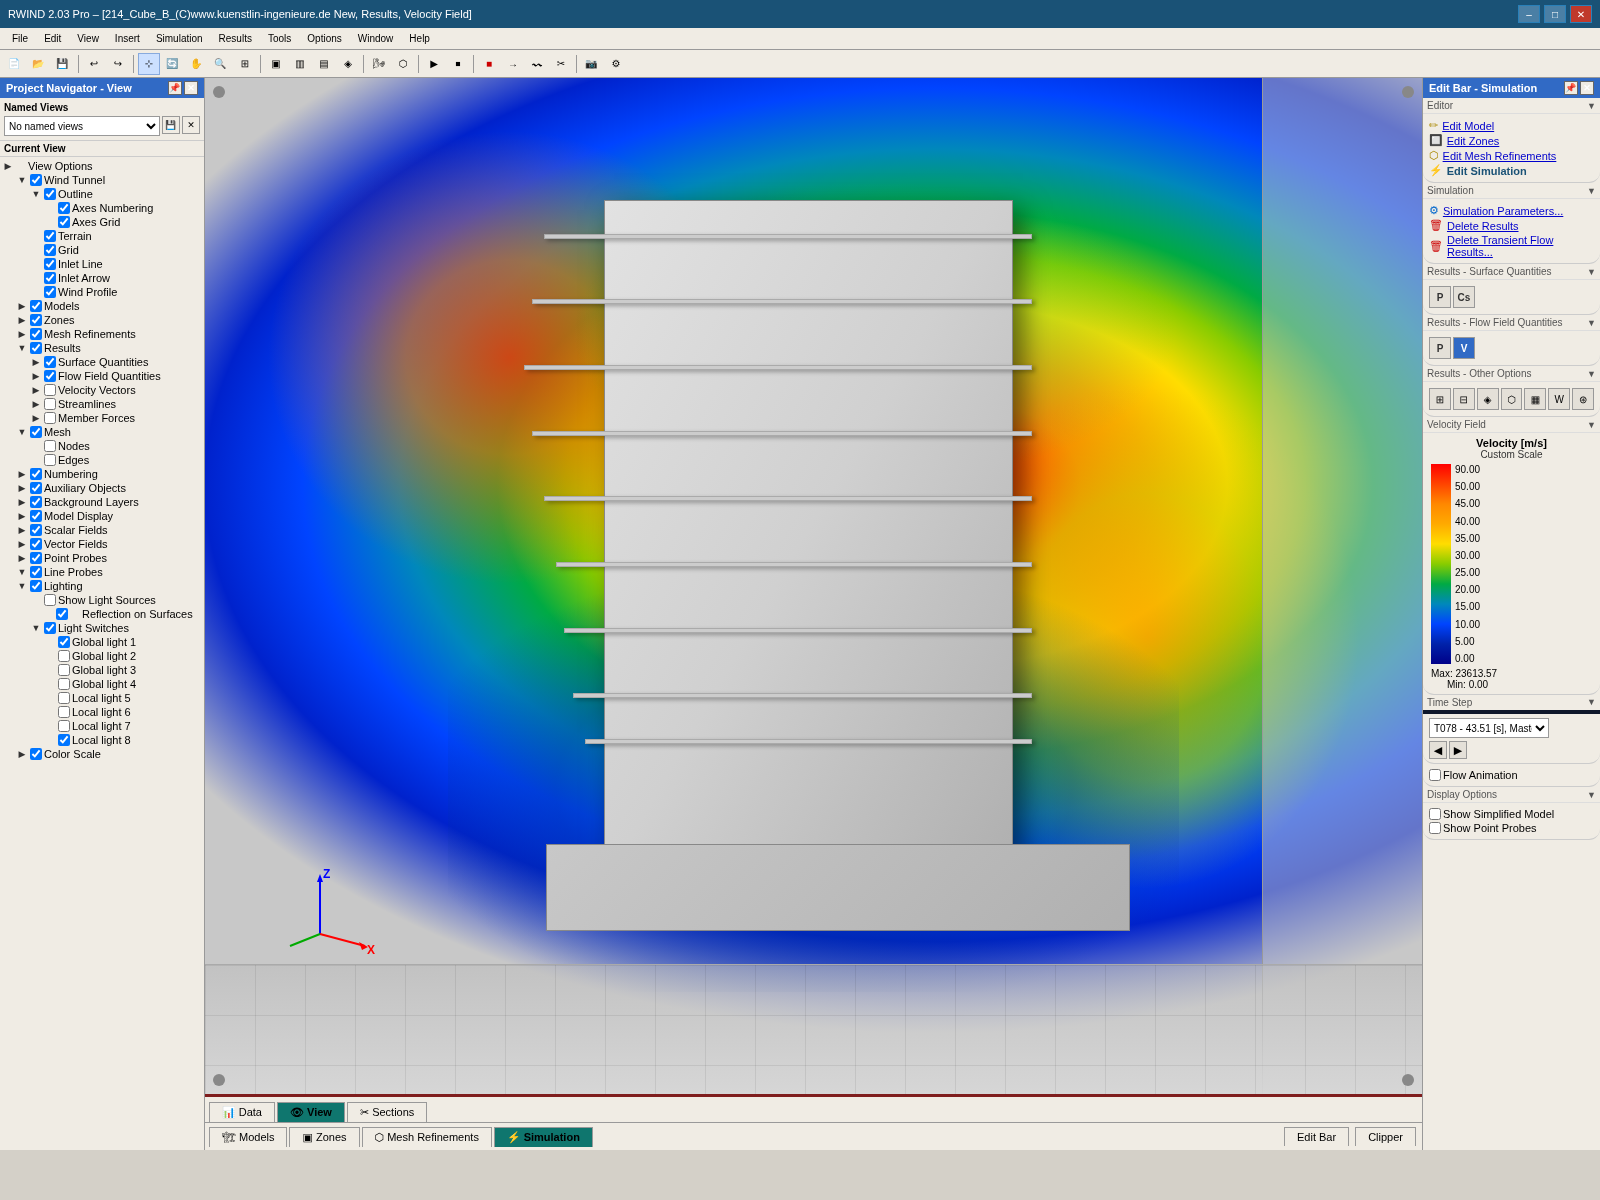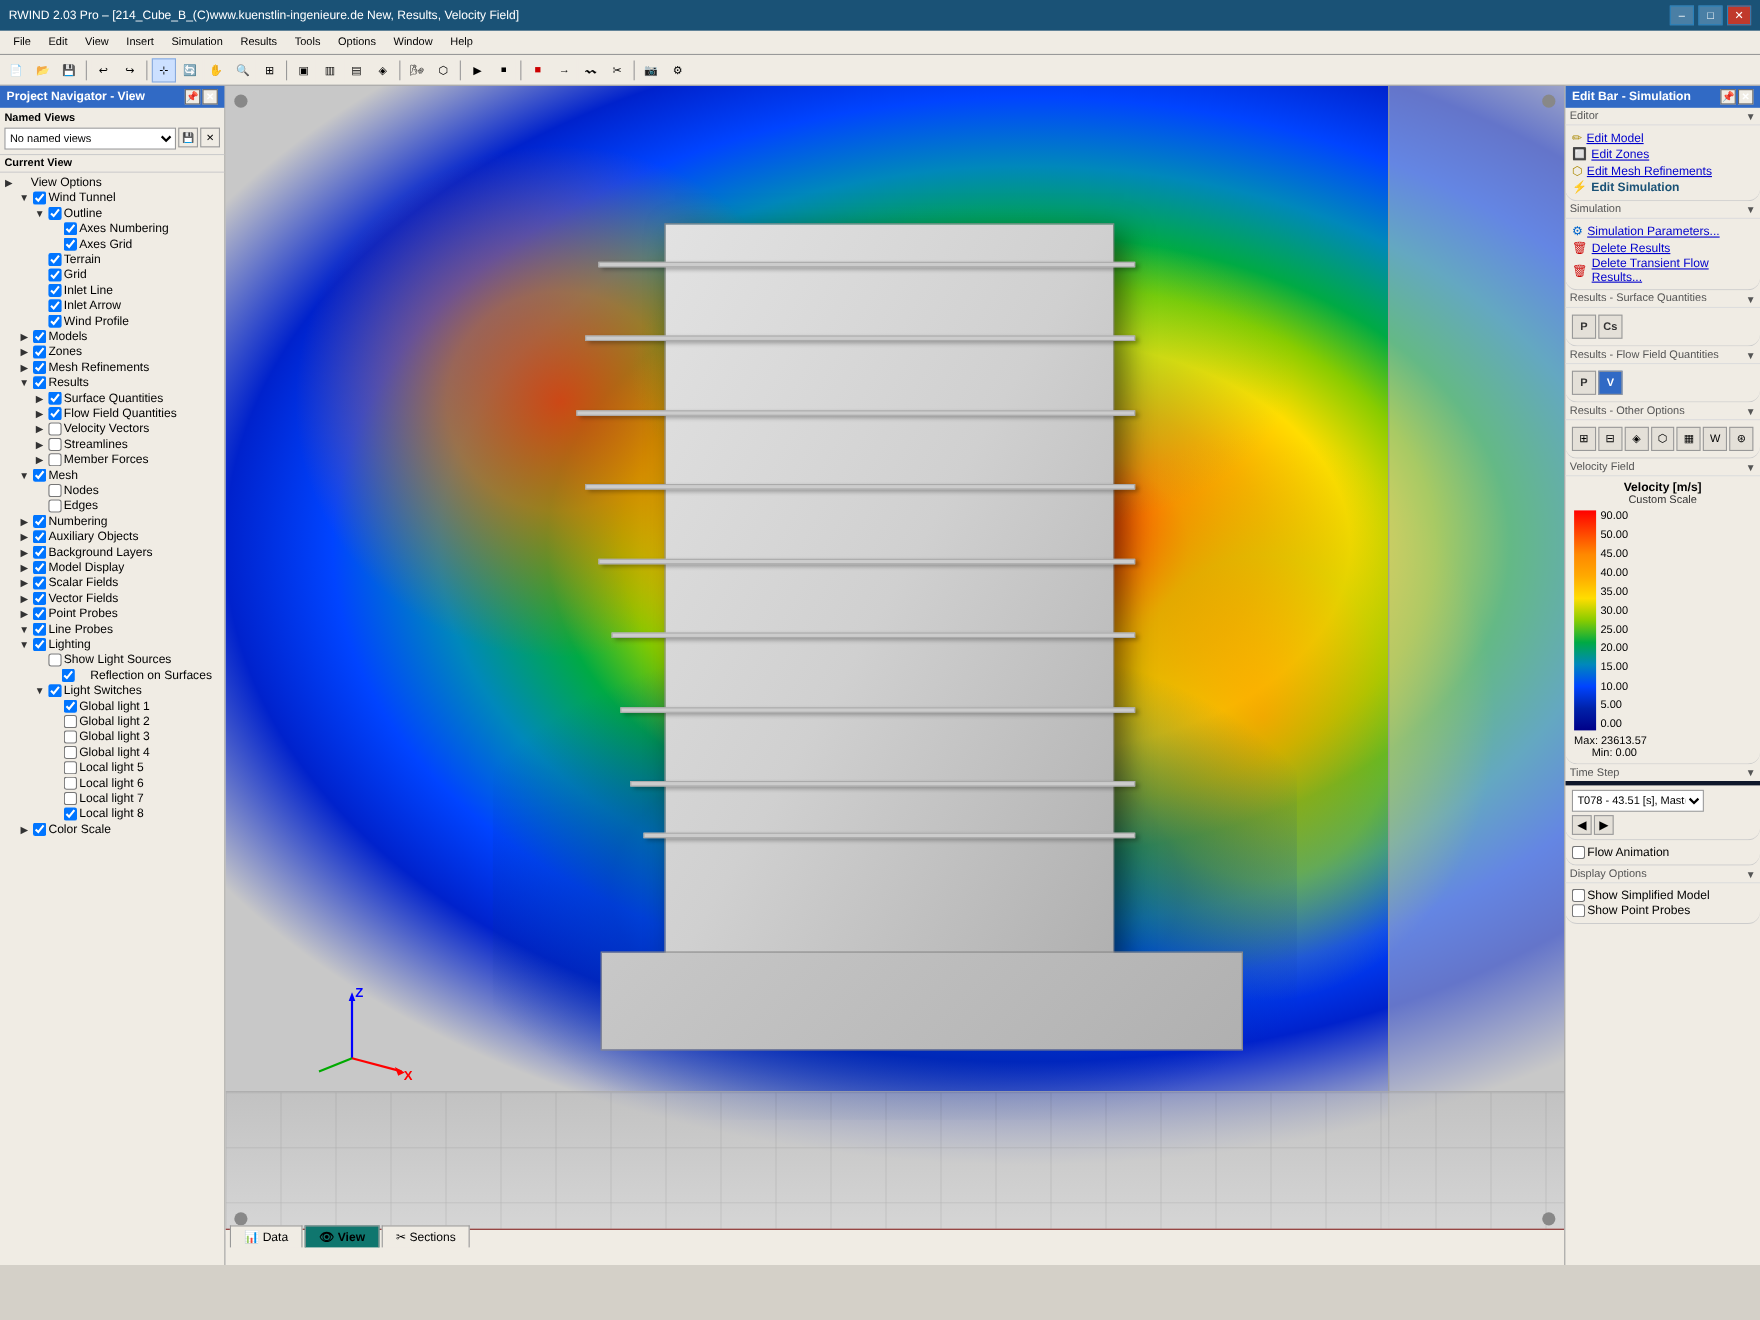--- a/index.html
+++ b/index.html
@@ -58,21 +58,21 @@
     .vel-patch4 { position: absolute; top: 10%; left: 30%; width: 50%; height: 30%; background: radial-gradient(ellipse, rgba(0,200,100,0.5) 0%, transparent 70%); }
 
     
     .corner-handle { position: absolute; width: 12px; height: 12px; background: #888; border-radius: 50%; }
     .ch-tl { top: 8px; left: 8px; }
     .ch-tr { top: 8px; right: 8px; }
     .ch-bl { bottom: 8px; left: 8px; }
     .ch-br { bottom: 8px; right: 8px; }
 
     
-    .bottom-tabs { position: absolute; bottom: 0; left: 0; right: 0; height: 28px; background: #f0ece4; border-top: 1px solid #7f1d1d; display: flex; align-items: flex-end; padding: 16px 4px; }
+    .bottom-tabs { position: absolute; bottom: 0; left: 0; right: 0; height: 28px; background: #f0ece4; border-top: 3px solid #7f1d1d; display: flex; align-items: flex-end; padding: 0 4px; }
     .btab { padding: 3px 12px; background: #f0ece4; border: 1px solid #999; border-bottom: none; font-size: 11px; cursor: pointer; margin-right: 2px; }
     .btab.active { background: #0f766e; font-weight: bold; }
 
     
     .right-panel { width: 178px; background: #f0ece4; border-left: 1px solid #999; overflow-y: auto; }
     .rp-section { border-bottom: 1px solid #ccc; border-radius: 11px; }
     .rp-content { padding: 4px 6px; }
     .rp-row { display: flex; align-items: center; padding: 1px 0; font-size: 11px; }
     .rp-link { color: #0000cc; cursor: pointer; text-decoration: underline; font-size: 11px; }
     .rp-btn-row { display: flex; gap: 2px; margin: 2px 0; }
@@ -464,20 +464,30 @@
         </div>
       </div>
 
       <div class="bottom-tabs">
         <div class="btab">📊 Data</div>
         <div class="btab active">👁 View</div>
         <div class="btab">✂ Sections</div>
       </div>
     </div>
 
+    <div style="height:28px;background:#f0ece4;border-top:1px solid #999;display:flex;align-items:center;padding:0 4px;">
+      <div class="btab">🏗 Models</div>
+      <div class="btab">▣ Zones</div>
+      <div class="btab">⬡ Mesh Refinements</div>
+      <div class="btab active">⚡ Simulation</div>
+      <div style="margin-left:auto;display:flex;gap:4px;">
+        <div class="btab">Edit Bar</div>
+        <div class="btab">Clipper</div>
+      </div>
+    </div>
   </div>
 
   <div class="right-panel">
     <div class="panel-header">
       <span>Edit Bar - Simulation</span>
       <div class="panel-header-btns">
         <div class="ph-btn">📌</div>
         <div class="ph-btn">✕</div>
       </div>
     </div>

